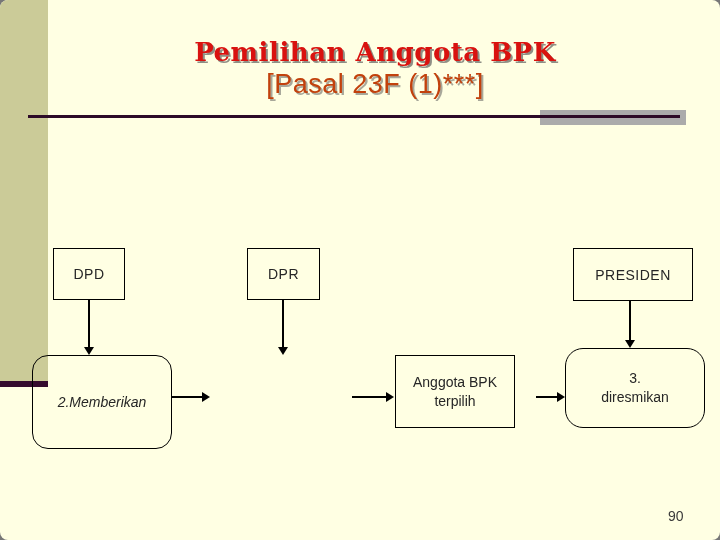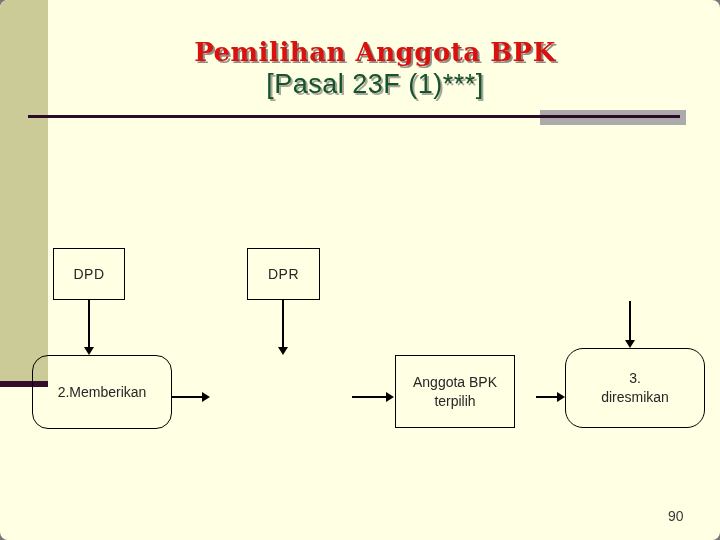--- a/index.html
+++ b/index.html
@@ -47,21 +47,21 @@
     font-family: "DejaVu Serif", serif;
     font-weight: bold;
     font-size: 26px;
     color: #d9120f;
     text-shadow: 2px 2px 0 #8f8f85;
     letter-spacing: 0.5px;
     line-height: 1.1;
   }
   .subtitle {
     font-size: 27px;
-    color: #14532d;
+    color: #c2410c;
     text-shadow: 2px 2px 0 #a8a89a;
     margin-top: 2px;
     letter-spacing: 0.5px;
   }
   
   .tbox, .fbox {
     position: absolute;
     border: 1px solid #000;
     background: transparent;
     display: flex;
@@ -71,21 +71,21 @@
     color: #262626;
     z-index: 5;
     box-sizing: border-box;
   }
   .tbox { font-size: 14px; letter-spacing: 0.5px; }
   .fbox { flex-direction: column; font-size: 14px; line-height: 1.35; }
   .rounded { border-radius: 16px; }
   #box-dpd      { left: 53px;  top: 248px; width: 72px;  height: 52px; }
   #box-dpr      { left: 247px; top: 248px; width: 73px;  height: 52px; }
   #box-presiden { left: 573px; top: 248px; width: 120px; height: 53px; }
-  #fbox-1 { left: 32px;  top: 355px; width: 140px; height: 74px; }
+  #fbox-1 { left: 32px;  top: 355px; width: 140px; height: 94px; font-style: italic; }
   #fbox-2 { left: 210px; top: 355px; width: 142px; height: 77px; }
   #fbox-3 { left: 395px; top: 355px; width: 120px; height: 73px; }
   #fbox-4 { left: 565px; top: 348px; width: 140px; height: 80px; border-radius: 18px; }
   
   .shaft-v { position: absolute; width: 2px; background: #000; z-index: 4; }
   .shaft-h { position: absolute; height: 2px; background: #000; z-index: 4; }
   .head-down {
     position: absolute; width: 0; height: 0; z-index: 4;
     border-left: 5px solid transparent;
     border-right: 5px solid transparent;
@@ -130,20 +130,23 @@
 
   <div class="rule-accent"></div>
   <div class="rule"></div>
 
   <div class="tbox" id="box-dpd">
     <span>DPD</span>
   </div>
   <div class="tbox" id="box-dpr">
     <span>DPR</span>
   </div>
+  <div class="tbox" id="box-presiden">
+    <span>PRESIDEN</span>
+  </div>
 
   <div id="arr-dpd">
     <div class="shaft-v"></div>
     <div class="head-down"></div>
   </div>
   <div id="arr-dpr">
     <div class="shaft-v"></div>
     <div class="head-down"></div>
   </div>
   <div id="arr-presiden">

